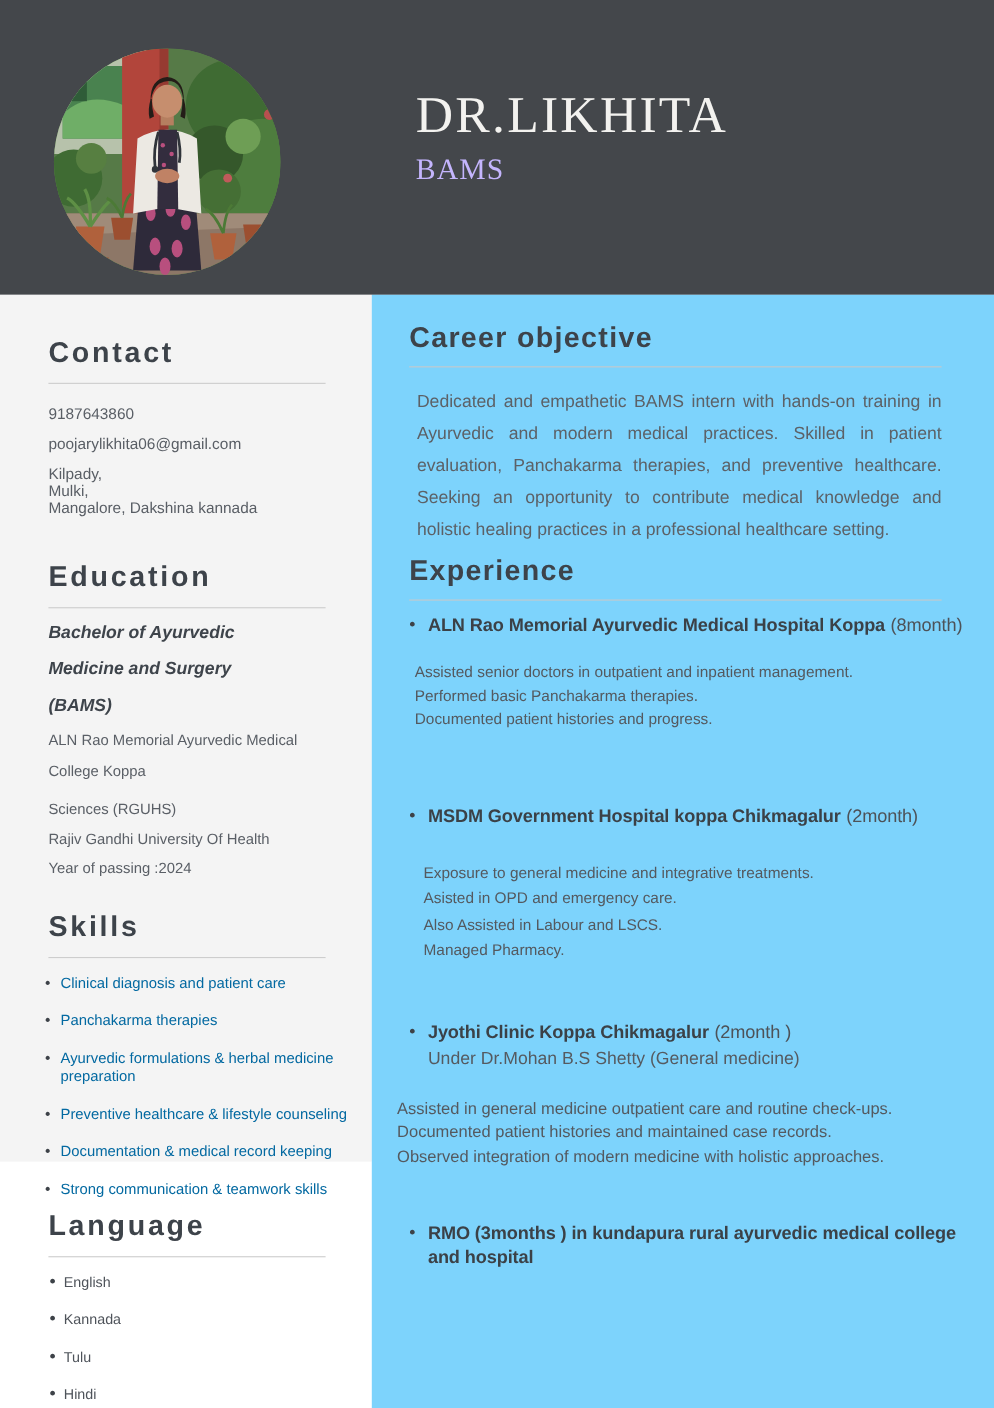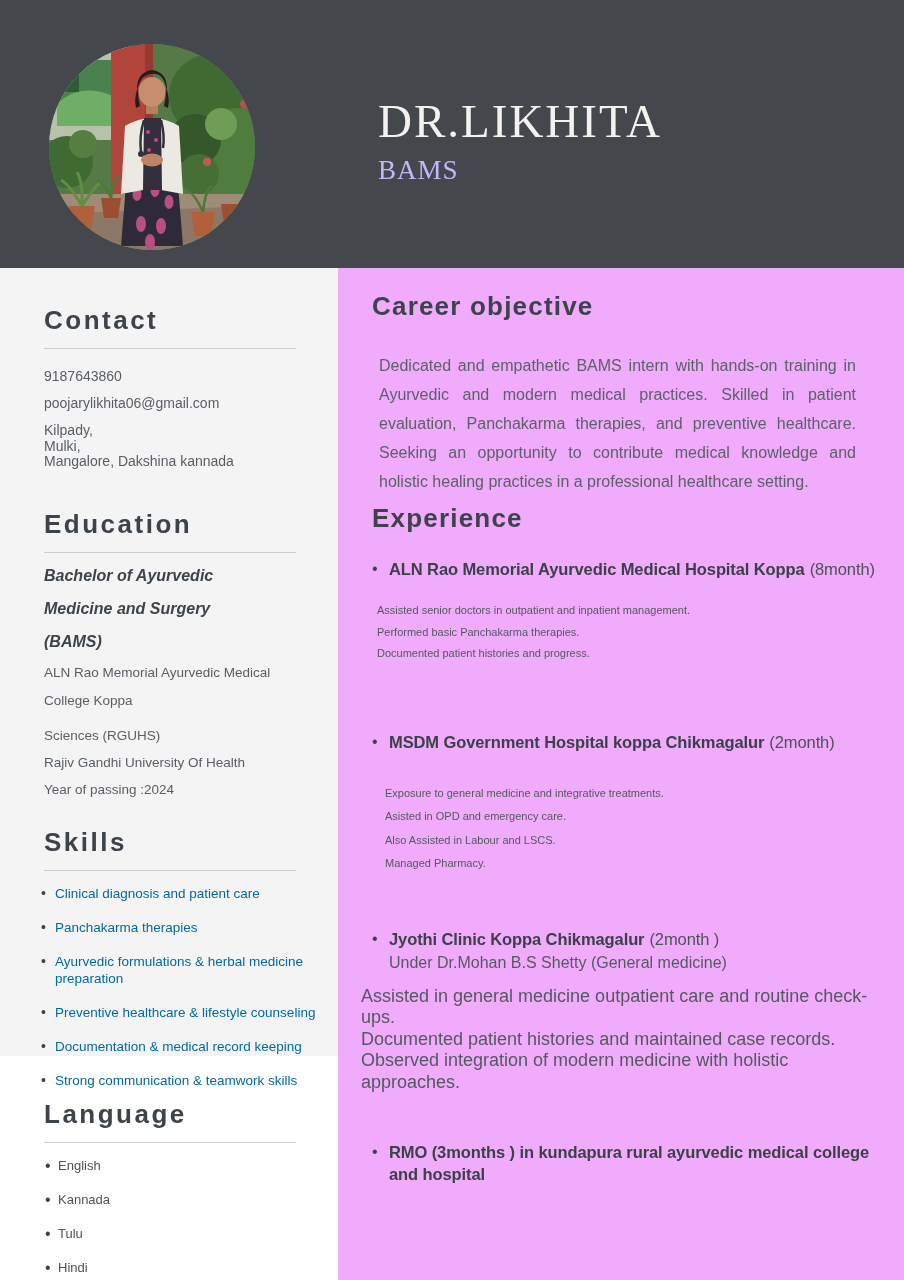--- a/index.html
+++ b/index.html
@@ -15,21 +15,21 @@
   .header {
     position: absolute; left: 0; top: 0; width: 904px; height: 268px;
     background: #44474b;
   }
   .photo-wrap {
     position: absolute; left: 49px; top: 44px;
     width: 206px; height: 206px; border-radius: 50%; overflow: hidden;
     background: #5c8150;
   }
   .photo-wrap svg { display: block; width: 206px; height: 206px; }
-  .name-block { position: absolute; left: 378px; top: 96px; color: #f3f2ef; }
+  .name-block { position: absolute; left: 378px; top: 80px; color: #f3f2ef; }
   .name {
     font-family: "Liberation Serif", "DejaVu Serif", serif;
     font-weight: 400; font-size: 47px; letter-spacing: 2px; color: #f3f2ef;
     line-height: 1.1;
   }
   .degree-sub {
     font-family: "Liberation Serif", "DejaVu Serif", serif;
     font-size: 27px; letter-spacing: 1px; color: #c4b5fd; margin-top: 8px;
     line-height: 1.1;
   }
@@ -79,21 +79,21 @@
     line-height: 19px; margin-bottom: 15px;
   }
   .lang-list li::before {
     content: "\2022"; position: absolute; left: 1px; top: 0;
     color: #3d4248; font-size: 16px;
   }
 
   
   .main {
     position: absolute; left: 338px; top: 268px; width: 566px; height: 1012px;
-    background: #f0abfc; padding: 22px 15px 12px 34px;
+    background: #7dd3fc; padding: 22px 15px 12px 34px;
   }
   .main-title {
     font-size: 26px; font-weight: 700; color: #3d434a; letter-spacing: 1.2px;
     line-height: 32px;
   }
   .objective-text {
     margin: 17px 0 0 7px; width: 477px;
     font-size: 16px; color: #5c6167; line-height: 29px; text-align: justify;
   }
   .exp-title { margin-top: 6px; }
@@ -104,29 +104,29 @@
     width: 17px; flex: none; color: #3d4248; font-size: 16px; line-height: 22px;
   }
   .exp-row .txt { font-size: 16.5px; letter-spacing: -0.1px; }
   .exp-row .org { font-weight: 700; color: #3b4147; }
   .exp-row .dur { font-weight: 400; color: #4d5258; margin-left: 5px; }
   .nowrap-row .txt { white-space: nowrap; }
   .exp-subtitle {
     margin-left: 17px; margin-top: 2px; font-size: 16px; color: #555a60;
     line-height: 22px;
   }
-  .exp-details { font-size: 11px; color: #54595f; }
+  .exp-details { font-size: 14px; color: #54595f; }
   .exp-details.nw div { white-space: nowrap; }
 
   .item-1 { margin-top: 12px; }
   .item-1 .exp-details { margin: 20px 0 0 5px; line-height: 21.5px; }
   .item-2 { margin-top: 66px; }
   .item-2 .exp-details { margin: 29px 0 0 13px; line-height: 23.5px; }
   .item-3 { margin-top: 52px; }
-  .item-3 .exp-details { margin: 12px 0 0 -11px; width: 530px; line-height: 21.5px; font-size: 18px; }
+  .item-3 .exp-details { margin: 24px 0 0 -11px; width: 530px; line-height: 21.5px; font-size: 15px; }
   .item-4 { margin-top: 48px; }
   .item-4 .exp-row { line-height: 22px; }
   .item-4 .txt { max-width: 500px; }
 </style>
 </head>
 <body>
 
 <div class="page">
 
   <div class="header">

